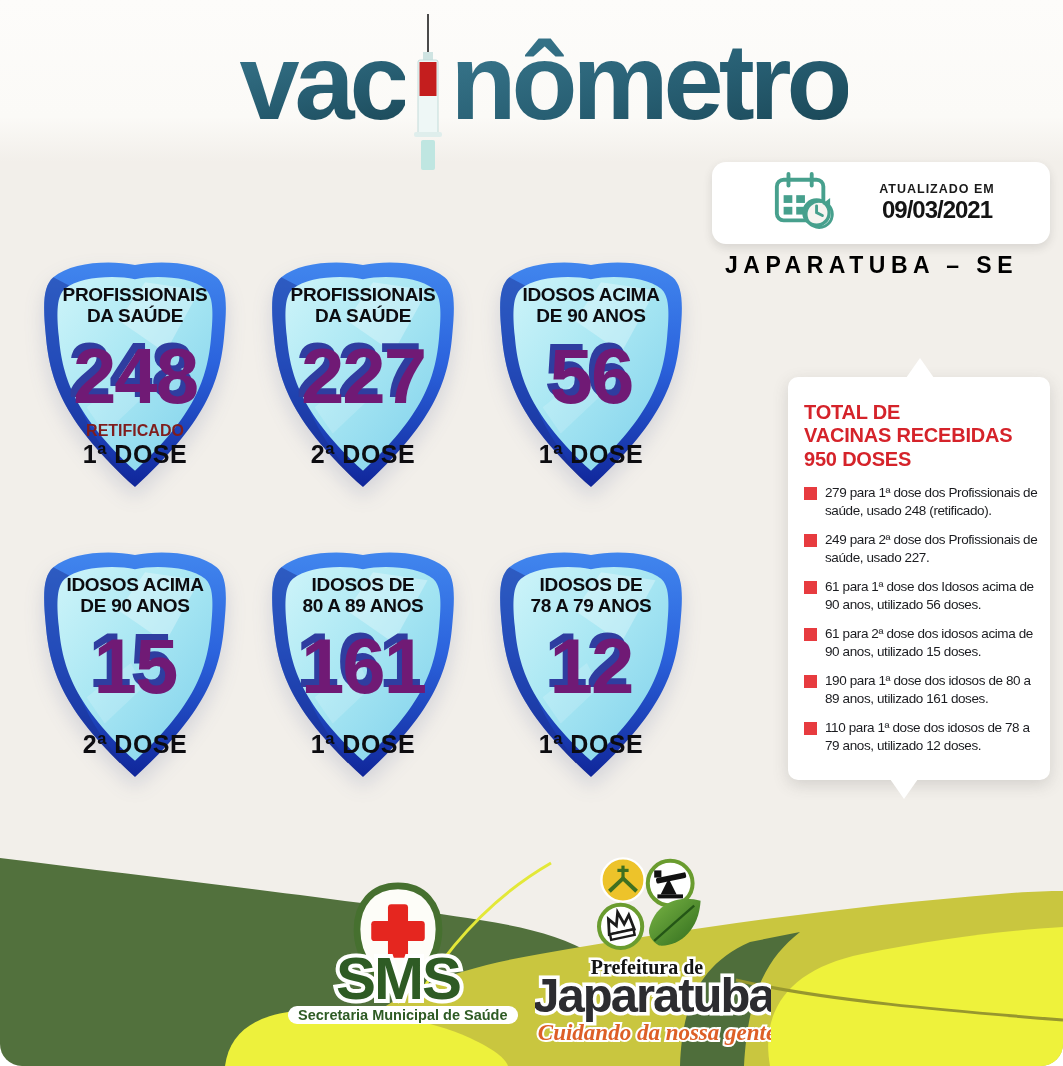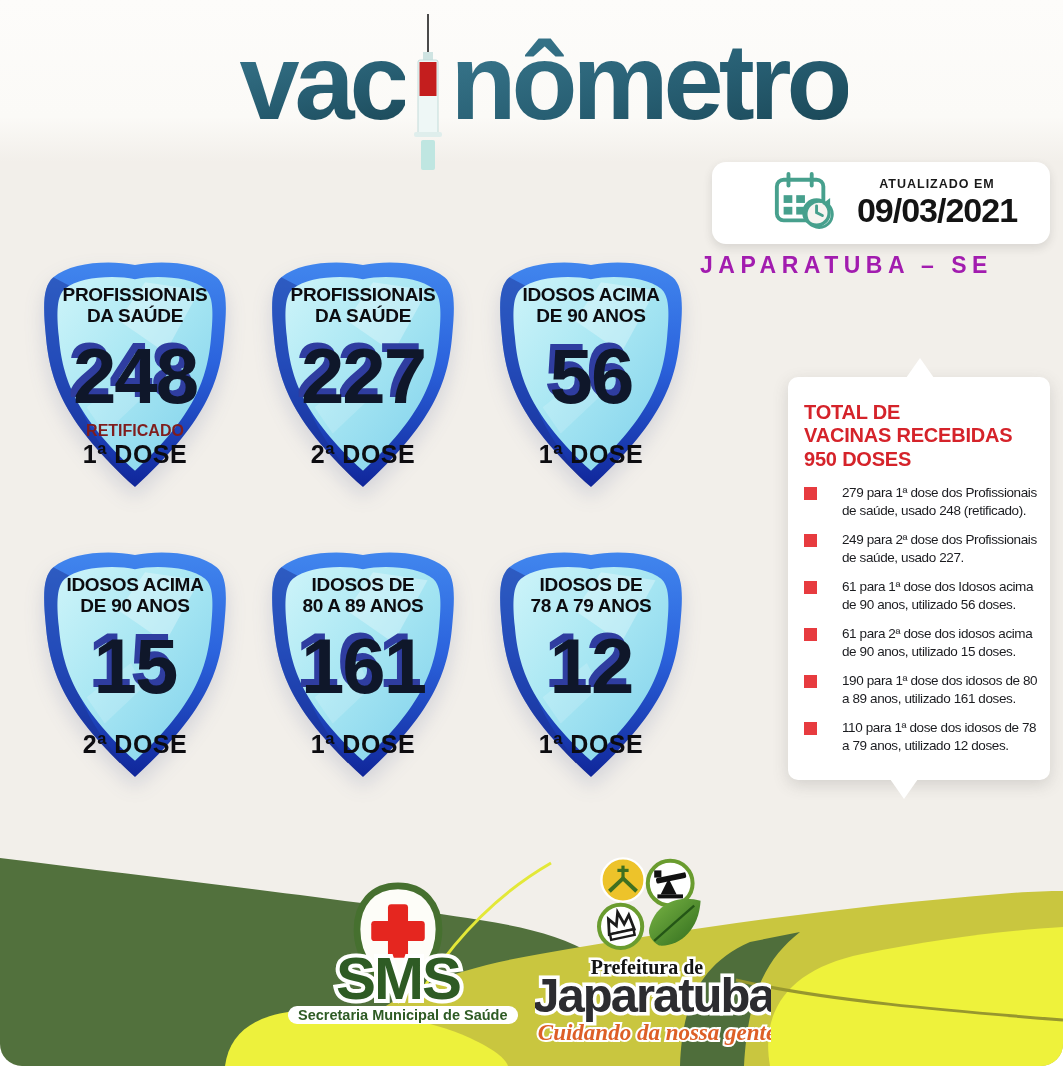--- a/index.html
+++ b/index.html
@@ -12,41 +12,41 @@
   .title-word{font-size:108px;font-weight:bold;letter-spacing:-5px;line-height:1.25;
       background:linear-gradient(165deg,#3e7e94 0%,#275e72 55%,#17414f 100%);
       -webkit-background-clip:text;background-clip:text;color:transparent;}
   .syringe{margin:0 6px;}
   
   .date-badge{position:absolute;left:712px;top:162px;width:292px;height:82px;background:#ffffff;
       border-radius:14px;box-shadow:0 4px 10px rgba(60,60,60,.14);display:flex;align-items:center;padding-left:46px;}
   .date-icon{margin-left:14px;flex:0 0 auto;}
   .date-texts{flex:1;text-align:center;padding-right:10px;}
   .updated-label{font-size:12.5px;font-weight:bold;letter-spacing:1px;color:#1a1a1a;}
-  .updated-date{font-size:34px;font-weight:bold;letter-spacing:-1px;color:#141414;margin-top:0;text-align:center;}
-  .location{position:absolute;left:700px;top:252px;width:318px;text-align:left;
-      font-size:23px;font-weight:bold;letter-spacing:5.5px;color:#a21caf;white-space:nowrap;}
+  .updated-date{font-size:24px;font-weight:bold;letter-spacing:-1px;color:#141414;margin-top:0;text-align:center;}
+  .location{position:absolute;left:700px;top:252px;width:318px;text-align:right;
+      font-size:23px;font-weight:bold;letter-spacing:5.5px;color:#000000;white-space:nowrap;}
   
   .shield{position:absolute;width:218px;height:240px;}
   .shield svg.shape{position:absolute;left:0;top:0;filter:drop-shadow(0 10px 10px rgba(50,70,130,.16));}
   .s-title{position:absolute;top:28px;left:10px;right:10px;text-align:center;
       font-size:19px;font-weight:bold;line-height:1.12;color:#0c0c10;letter-spacing:-0.3px;}
   .s-num{position:absolute;top:74px;left:0;width:100%;text-align:center;font-size:78px;font-weight:bold;
-      color:#0f172a;letter-spacing:-2px;text-shadow:-5px -6px 0 #2f3da0;line-height:1.18;}
+      color:#701a75;letter-spacing:-2px;text-shadow:-5px -6px 0 #2f3da0;line-height:1.18;}
   .s-note{position:absolute;top:166px;left:0;width:100%;text-align:center;font-size:16px;font-weight:bold;color:#7f1d1d;}
   .s-dose{position:absolute;top:184px;left:0;width:100%;text-align:center;font-size:25px;font-weight:bold;color:#0c0c10;letter-spacing:0.5px;}
   
   .info-card{position:absolute;left:788px;top:377px;width:262px;height:403px;background:#ffffff;
       border-radius:10px;box-shadow:0 5px 16px rgba(70,70,70,.18);box-sizing:border-box;padding:16px 12px 14px 16px;}
   .card-pointer-up{position:absolute;top:-19px;left:118px;width:0;height:0;
       border-left:14px solid transparent;border-right:14px solid transparent;border-bottom:20px solid #ffffff;}
   .card-pointer-down{position:absolute;bottom:-19px;left:102px;width:0;height:0;
       border-left:14px solid transparent;border-right:14px solid transparent;border-top:20px solid #ffffff;}
   .card-title{font-size:20px;font-weight:bold;line-height:1.17;color:#d5232a;letter-spacing:-0.2px;margin-bottom:13px;margin-top:8px;}
-  .bullet{display:flex;margin-bottom:11px;gap:17px;}
+  .bullet{display:flex;margin-bottom:11px;}
   .bullet .sq{flex:0 0 13px;width:13px;height:13px;background:#e73b3f;margin:3px 8px 0 0;}
   .bullet .bt{font-size:13.5px;line-height:1.33;letter-spacing:-0.4px;color:#1b1c20;font-weight:500;}
   
   .footer-svg{position:absolute;left:0;top:814px;}
   .sms-logo{position:absolute;left:300px;top:872px;width:196px;text-align:center;}
   .sms-pin{position:absolute;left:52px;top:2px;}
   .sms-text-svg{position:absolute;left:0;top:72px;}
   .sms-caption{position:absolute;left:-12px;top:134px;width:220px;}
   .sms-caption span{display:inline-block;background:#ffffff;border-radius:13px;padding:1px 10px;
       font-size:14.5px;font-weight:bold;color:#2e5b24;white-space:nowrap;}

